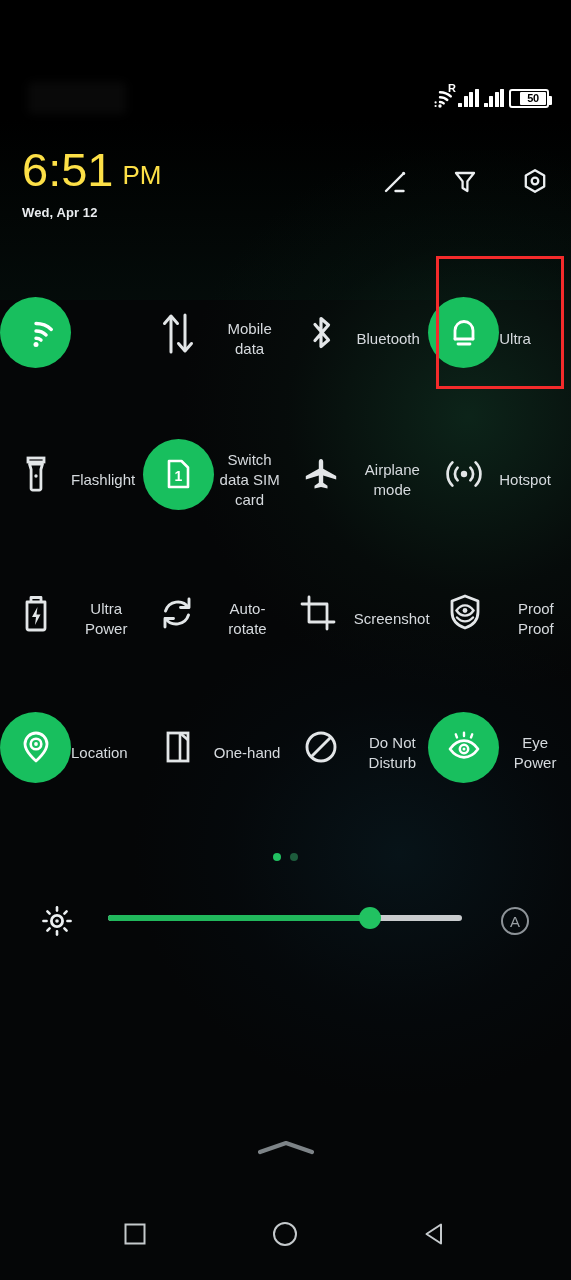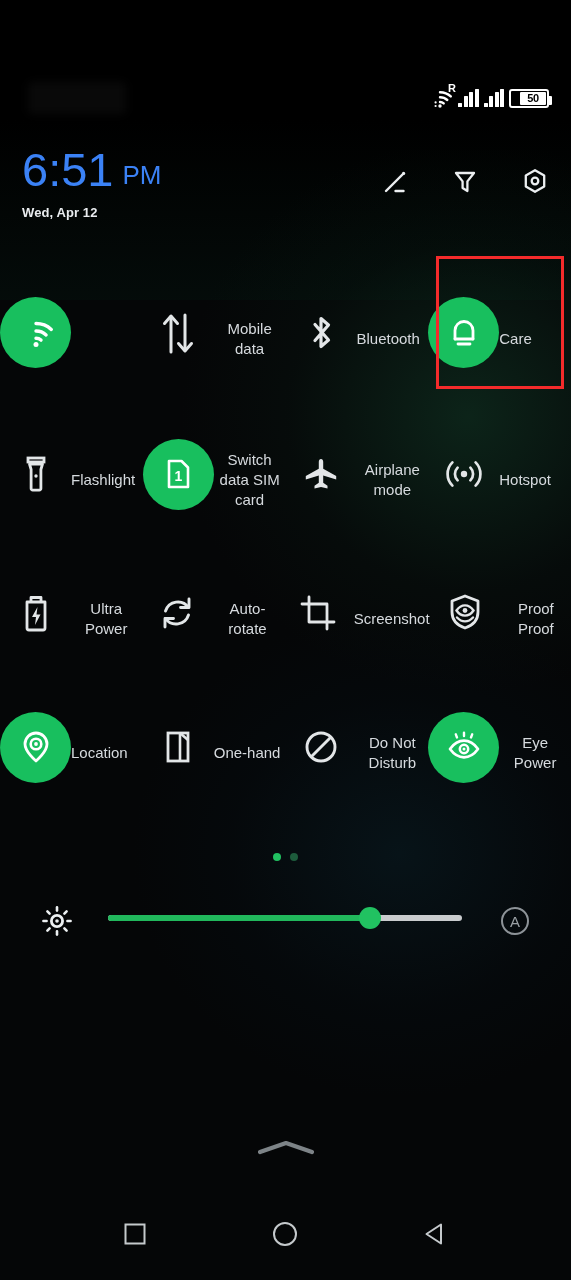--- a/index.html
+++ b/index.html
@@ -80,21 +80,21 @@
   }
 
   
   #header {
     position:absolute; left:0; top:146px; width:571px; height:90px;
     z-index:5;
   }
   .clock-block { position:absolute; left:22px; top:0; }
   .clock-time {
     display:flex; align-items:baseline; gap:9px;
-    color:#3b82f6;
+    color:#fde047;
   }
   .clock-hhmm {
     font-size:47px; font-weight:300; line-height:1;
     letter-spacing:0px;
   }
   .clock-ampm {
     font-size:26px; font-weight:500; line-height:1;
     position:relative; top:-2px;
   }
   .clock-date {
@@ -326,21 +326,21 @@
       </div>
 
       <div class="tile">
         <div class="tile-circle on">
           <svg width="38" height="42" viewBox="0 0 38 42">
             <path d="M10 27V18.5c0-5 4-9 9-9s9 4 9 9V27" fill="none" stroke="#fff" stroke-width="2.8" stroke-linecap="round"></path>
             <path d="M10 27h18" fill="none" stroke="#fff" stroke-width="2.8" stroke-linecap="round"></path>
             <path d="M13 32h12" fill="none" stroke="#fff" stroke-width="2.8" stroke-linecap="round"></path>
           </svg>
         </div>
-        <div class="tile-label">Care</div>
+        <div class="tile-label">Ultra</div>
         <div class="highlight-box"></div>
       </div>
     </div>
 
     <div class="tile-row r2">
 
       <div class="tile">
         <div class="tile-circle off">
           <svg width="40" height="46" viewBox="0 0 40 46">
             <rect x="12" y="7" width="16" height="4" fill="none" stroke="#e3e6e8" stroke-width="2.8"></rect>

